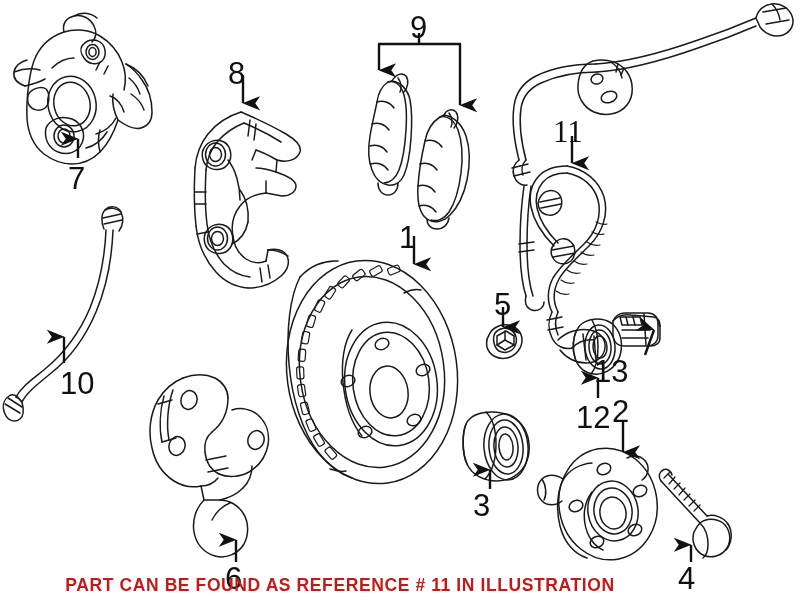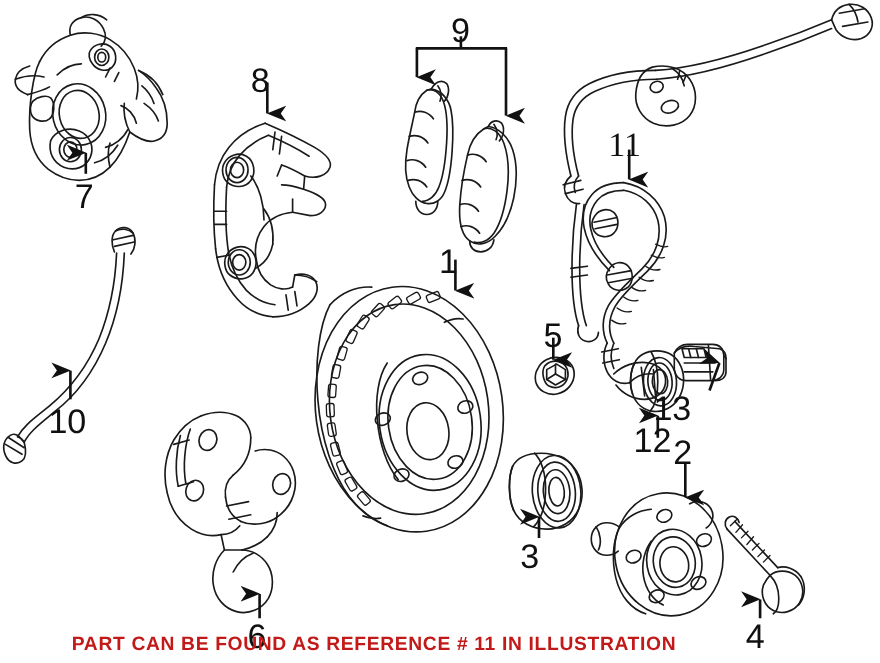--- a/index.html
+++ b/index.html
@@ -589,20 +589,20 @@
 
   <div class="callout-label" style="left:399px; top:222px;">1</div>
   <div class="callout-label" style="left:612px; top:396px;">2</div>
   <div class="callout-label" style="left:473px; top:490px;">3</div>
   <div class="callout-label" style="left:678px; top:563px;">4</div>
   <div class="callout-label" style="left:494px; top:289px;">5</div>
   <div class="callout-label" style="left:225px; top:563px;">6</div>
   <div class="callout-label" style="left:68px;  top:163px;">7</div>
   <div class="callout-label" style="left:228px; top:58px;">8</div>
   <div class="callout-label" style="left:410px; top:12px;">9</div>
-  <div class="callout-label" style="left:44px;  top:368px;">10</div>
+  <div class="callout-label" style="left:60px;  top:368px;">10</div>
   <div class="callout-label" style="left:553px; top:116px;font-family:Liberation Serif, serif;">11</div>
-  <div class="callout-label" style="left:576px; top:385px;">12</div>
+  <div class="callout-label" style="left:576px; top:402px;">12</div>
   <div class="callout-label" style="left:594px; top:356px;">13</div>
 
   <div id="footer-note">PART CAN BE FOUND AS REFERENCE # 11 IN ILLUSTRATION</div>
 
 </div>
 
 </body></html>

